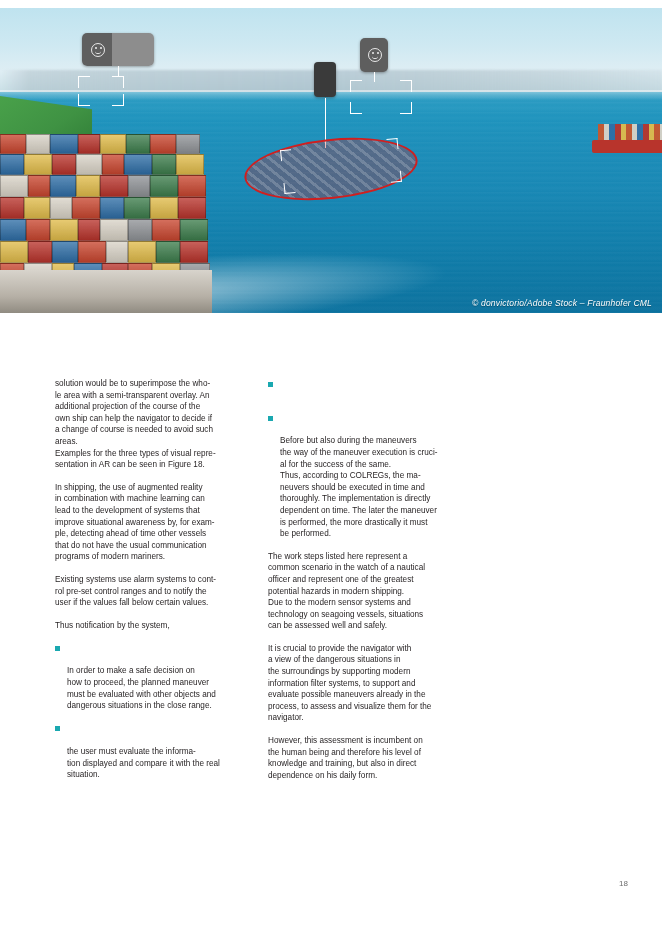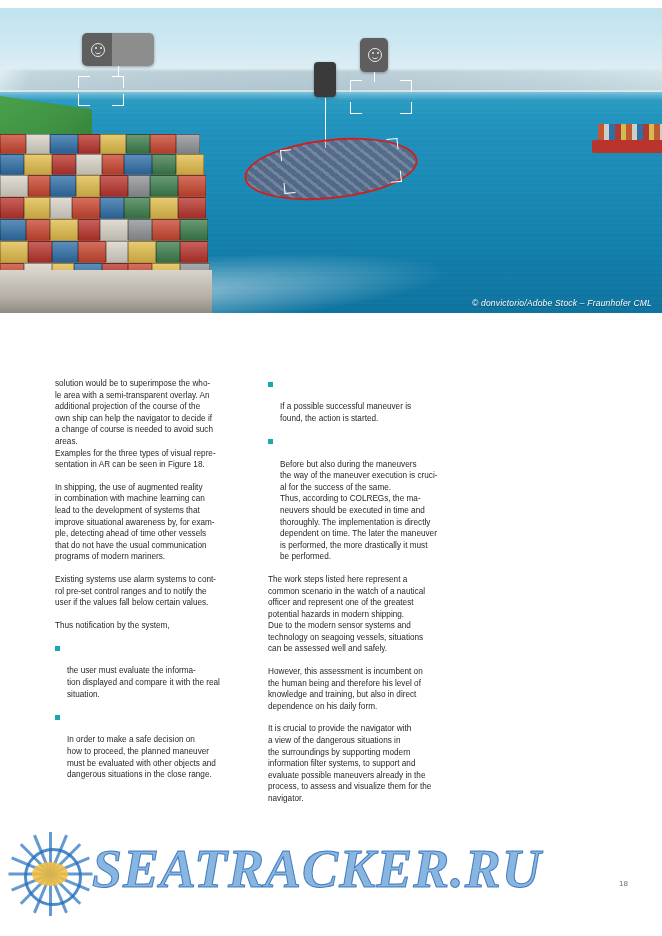--- a/index.html
+++ b/index.html
@@ -541,83 +541,66 @@
 improve situational awareness by, for exam-
 ple, detecting ahead of time other vessels
 that do not have the usual communication
 programs of modern mariners.</p>
       <p class="para">Existing systems use alarm systems to cont-
 rol pre-set control ranges and to notify the
 user if the values fall below certain values.</p>
       <p class="para">Thus notification by the system,</p>
       <p class="bullet-para">
         <span class="bullet-mark"></span>
-        <span>the user must evaluate the informa-
-tion displayed and compare it with the real
-situation.</span>
-      </p>
-      <p class="bullet-para">
-        <span class="bullet-mark"></span>
         <span>In order to make a safe decision on
 how to proceed, the planned maneuver
 must be evaluated with other objects and
 dangerous situations in the close range.</span>
       </p>
+      <p class="bullet-para">
+        <span class="bullet-mark"></span>
+        <span>the user must evaluate the informa-
+tion displayed and compare it with the real
+situation.</span>
+      </p>
     </div>
 
     <div class="col right">
       <p class="bullet-para">
         <span class="bullet-mark"></span>
-        <span>If a possible successful maneuver is
-found, the action is started.</span>
       </p>
       <p class="bullet-para">
         <span class="bullet-mark"></span>
         <span>Before but also during the maneuvers
 the way of the maneuver execution is cruci-
 al for the success of the same.
 Thus, according to COLREGs, the ma-
 neuvers should be executed in time and
 thoroughly. The implementation is directly
 dependent on time. The later the maneuver
 is performed, the more drastically it must
 be performed.</span>
       </p>
       <p class="para">The work steps listed here represent a
 common scenario in the watch of a nautical
 officer and represent one of the greatest
 potential hazards in modern shipping.
 Due to the modern sensor systems and
 technology on seagoing vessels, situations
 can be assessed well and safely.</p>
-      <p class="para">However, this assessment is incumbent on
-the human being and therefore his level of
-knowledge and training, but also in direct
-dependence on his daily form.</p>
       <p class="para">It is crucial to provide the navigator with
 a view of the dangerous situations in
 the surroundings by supporting modern
 information filter systems, to support and
 evaluate possible maneuvers already in the
 process, to assess and visualize them for the
 navigator.</p>
+      <p class="para">However, this assessment is incumbent on
+the human being and therefore his level of
+knowledge and training, but also in direct
+dependence on his daily form.</p>
     </div>
   </div>
 
   <div class="page-number">18</div>
 
-  <div class="watermark">
-    <div class="wm-sun">
-      <div class="ray" style="transform:rotate(0deg)"></div>
-      <div class="ray" style="transform:rotate(22.5deg)"></div>
-      <div class="ray" style="transform:rotate(45deg)"></div>
-      <div class="ray" style="transform:rotate(67.5deg)"></div>
-      <div class="ray" style="transform:rotate(90deg)"></div>
-      <div class="ray" style="transform:rotate(112.5deg)"></div>
-      <div class="ray" style="transform:rotate(135deg)"></div>
-      <div class="ray" style="transform:rotate(157.5deg)"></div>
-      <div class="disc"></div>
-      <div class="inner"></div>
-    </div>
-    <div class="wm-text">SEATRACKER.RU</div>
-  </div>
 
 </div>
 
 </body></html>

